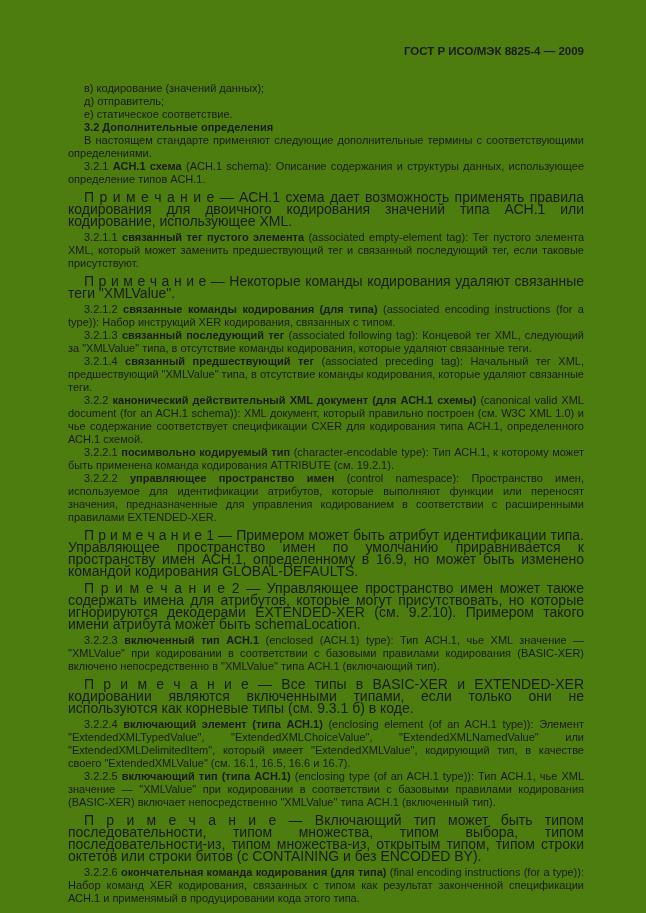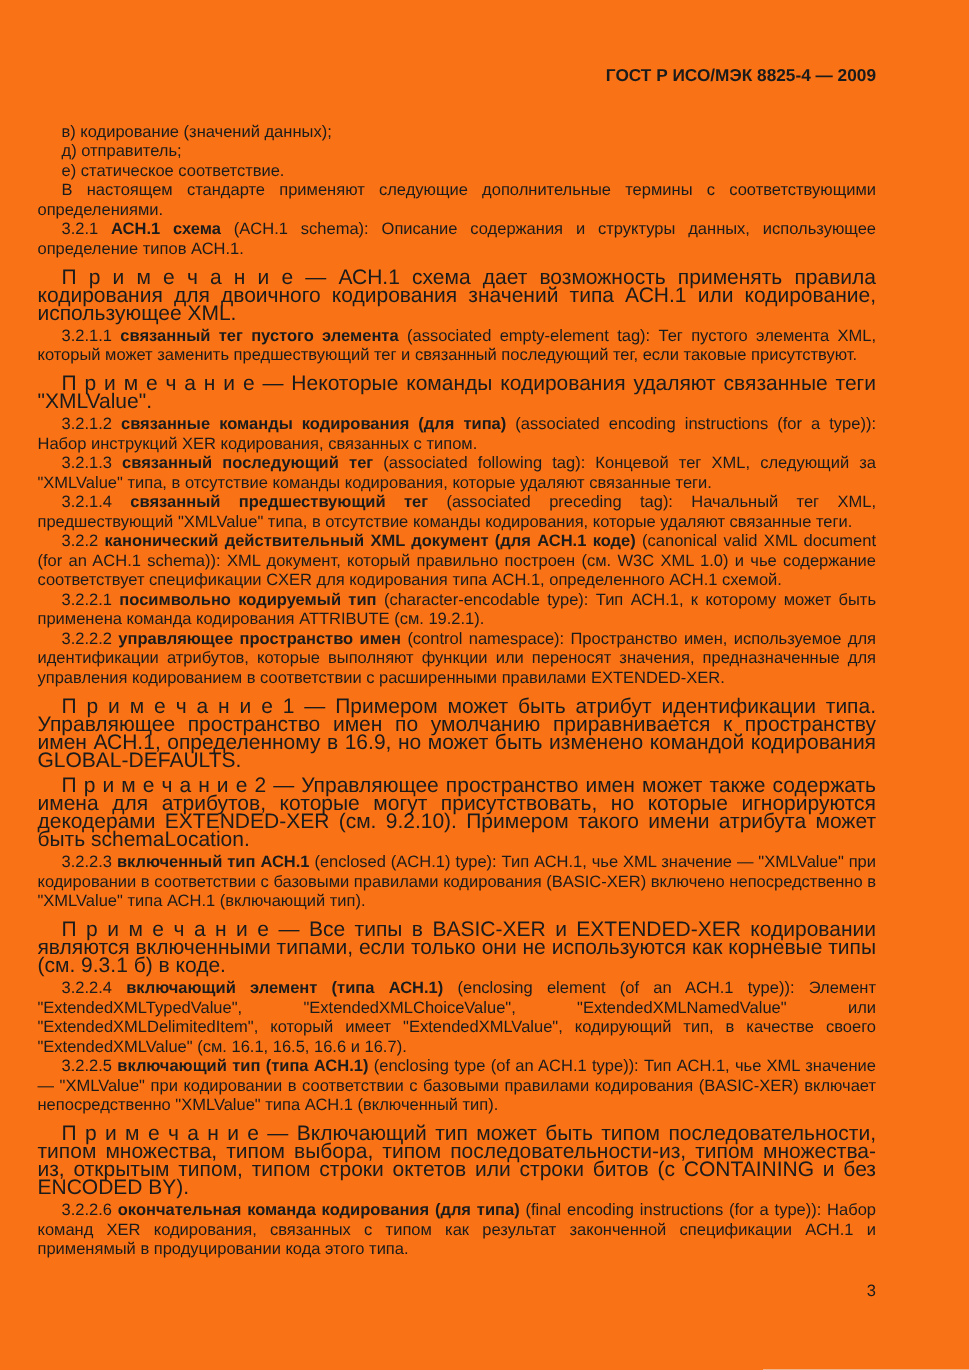--- a/index.html
+++ b/index.html
@@ -5,25 +5,25 @@
   html, body {
     margin: 0;
     padding: 0;
     background: #e8e8e8;
   }
   .page {
     position: relative;
     width: 646px;
     height: 913px;
     margin: 0 auto;
-    background: #f97316;
+    background: #4d7c0f;
     color: #1b1b1b;
     font-family: "Liberation Sans", sans-serif;
     box-sizing: border-box;
-    padding: 45px 62px 0 25px;
+    padding: 45px 62px 0 68px;
     overflow: hidden;
   }
   .doc-header {
     text-align: right;
     font-weight: bold;
     font-size: 11.5px;
     line-height: 13px;
     margin-bottom: 24px;
     white-space: nowrap;
   }
@@ -55,29 +55,30 @@
 </head>
 <body>
 
 <div class="page">
   <div class="doc-header">ГОСТ Р ИСО/МЭК 8825-4 — 2009</div>
 
   <div class="content">
       <p class="item">в) кодирование (значений данных);</p>
       <p class="item">д) отправитель;</p>
       <p class="item">е) статическое соответствие.</p>
+      <p class="heading">3.2 Дополнительные определения</p>
       <p class="para">В настоящем стандарте применяют следующие дополнительные термины с соответствующими определениями.</p>
       <p class="def"><span>3.2.1 </span><b>АСН.1 схема</b><span> (ACH.1 schema): Описание содержания и структуры данных, использующее определение типов АСН.1.</span></p>
       <p class="note">П р и м е ч а н и е — АСН.1 схема дает возможность применять правила кодирования для двоичного кодирования значений типа АСН.1 или кодирование, использующее XML.</p>
       <p class="def"><span>3.2.1.1 </span><b>связанный тег пустого элемента</b><span> (associated empty-element tag): Тег пустого элемента XML, который может заменить предшествующий тег и связанный последующий тег, если таковые присутствуют.</span></p>
       <p class="note">П р и м е ч а н и е — Некоторые команды кодирования удаляют связанные теги "XMLValue".</p>
       <p class="def"><span>3.2.1.2 </span><b>связанные команды кодирования (для типа)</b><span> (associated encoding instructions (for a type)): Набор инструкций XER кодирования, связанных с типом.</span></p>
       <p class="def"><span>3.2.1.3 </span><b>связанный последующий тег</b><span> (associated following tag): Концевой тег XML, следующий за "XMLValue" типа, в отсутствие команды кодирования, которые удаляют связанные теги.</span></p>
       <p class="def"><span>3.2.1.4 </span><b>связанный предшествующий тег</b><span> (associated preceding tag): Начальный тег XML, предшествующий "XMLValue" типа, в отсутствие команды кодирования, которые удаляют связанные теги.</span></p>
-      <p class="def"><span>3.2.2 </span><b>канонический действительный XML документ (для АСН.1 коде)</b><span> (canonical valid XML document (for an ACH.1 schema)): XML документ, который правильно построен (см. W3C XML 1.0) и чье содержание соответствует спецификации CXER для кодирования типа АСН.1, определенного АСН.1 схемой.</span></p>
+      <p class="def"><span>3.2.2 </span><b>канонический действительный XML документ (для АСН.1 схемы)</b><span> (canonical valid XML document (for an ACH.1 schema)): XML документ, который правильно построен (см. W3C XML 1.0) и чье содержание соответствует спецификации CXER для кодирования типа АСН.1, определенного АСН.1 схемой.</span></p>
       <p class="def"><span>3.2.2.1 </span><b>посимвольно кодируемый тип</b><span> (character-encodable type): Тип АСН.1, к которому может быть применена команда кодирования ATTRIBUTE (см. 19.2.1).</span></p>
       <p class="def"><span>3.2.2.2 </span><b>управляющее пространство имен</b><span> (control namespace): Пространство имен, используемое для идентификации атрибутов, которые выполняют функции или переносят значения, предназначенные для управления кодированием в соответствии с расширенными правилами EXTENDED-XER.</span></p>
       <p class="note">П р и м е ч а н и е  1 — Примером может быть атрибут идентификации типа. Управляющее пространство имен по умолчанию приравнивается к пространству имен АСН.1, определенному в 16.9, но может быть изменено командой кодирования GLOBAL-DEFAULTS.</p>
       <p class="note">П р и м е ч а н и е 2 — Управляющее пространство имен может также содержать имена для атрибутов, которые могут присутствовать, но которые игнорируются декодерами EXTENDED-XER (см. 9.2.10). Примером такого имени атрибута может быть schemaLocation.</p>
       <p class="def"><span>3.2.2.3 </span><b>включенный тип АСН.1</b><span> (enclosed (ACH.1) type): Тип АСН.1, чье XML значение — "XMLValue" при кодировании в соответствии с базовыми правилами кодирования (BASIC-XER) включено непосредственно в "XMLValue" типа АСН.1 (включающий тип).</span></p>
       <p class="note">П р и м е ч а н и е — Все типы в BASIC-XER и EXTENDED-XER кодировании являются включенными типами, если только они не используются как корневые типы (см. 9.3.1 б) в коде.</p>
       <p class="def"><span>3.2.2.4 </span><b>включающий элемент (типа АСН.1)</b><span> (enclosing element (of an ACH.1 type)): Элемент "ExtendedXMLTypedValue", "ExtendedXMLChoiceValue", "ExtendedXMLNamedValue" или "ExtendedXMLDelimitedItem", который имеет "ExtendedXMLValue", кодирующий тип, в качестве своего "ExtendedXMLValue" (см. 16.1, 16.5, 16.6 и 16.7).</span></p>
       <p class="def"><span>3.2.2.5 </span><b>включающий тип (типа АСН.1)</b><span> (enclosing type (of an ACH.1 type)): Тип АСН.1, чье XML значение — "XMLValue" при кодировании в соответствии с базовыми правилами кодирования (BASIC-XER) включает непосредственно "XMLValue" типа АСН.1 (включенный тип).</span></p>
       <p class="note">П р и м е ч а н и е — Включающий тип может быть типом последовательности, типом множества, типом выбора, типом последовательности-из, типом множества-из, открытым типом, типом строки октетов или строки битов (с CONTAINING и без ENCODED BY).</p>
       <p class="def"><span>3.2.2.6 </span><b>окончательная команда кодирования (для типа)</b><span> (final encoding instructions (for a type)): Набор команд XER кодирования, связанных с типом как результат законченной спецификации АСН.1 и применямый в продуцировании кода этого типа.</span></p>

